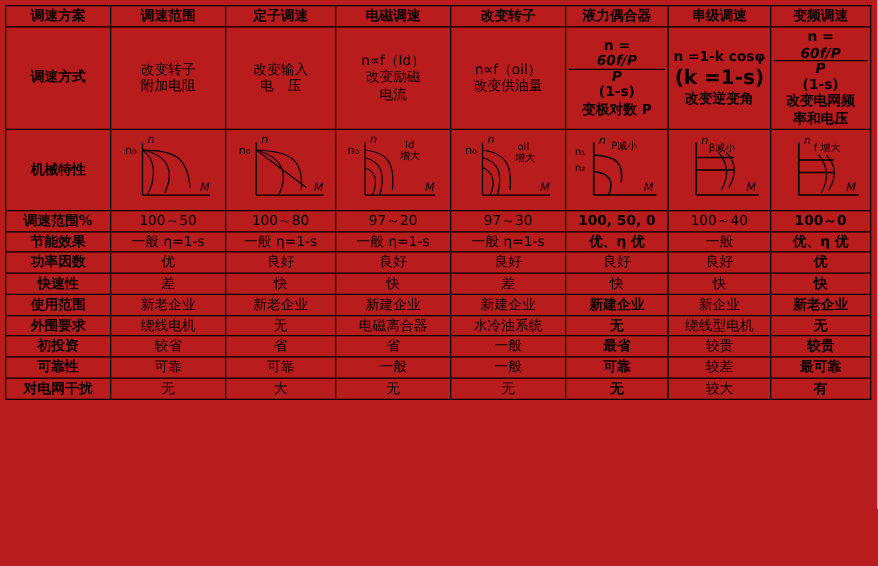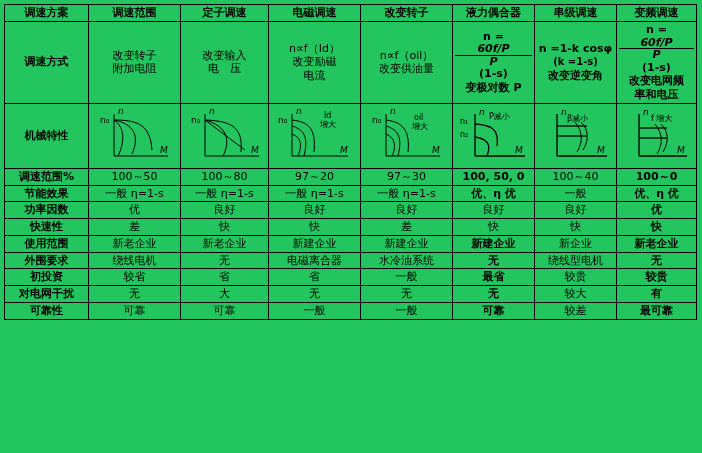--- a/index.html
+++ b/index.html
@@ -1,23 +1,23 @@
 <!DOCTYPE html>
 <html><head>
 <meta charset="utf-8">
 <style>
   html,body{margin:0;padding:0;background:#fff;}
   body{font-family:"DejaVu Sans","Liberation Sans",sans-serif;color:#000;}
-  #page{position:relative;width:702px;height:453px;background:#22c55e;overflow:hidden;}
+  #page{position:relative;width:702px;height:453px;background:#b91c1c;overflow:hidden;}
   table.main{border-collapse:collapse;table-layout:fixed;margin-left:4px;margin-top:4px;width:692px;}
   table.main td{border:1px solid #000;text-align:center;vertical-align:middle;font-size:11px;line-height:1.25;padding:1px 2px;}
   .hdr{font-weight:bold;font-size:11.5px;}
   .rowlabel{font-weight:bold;font-size:11.5px;}
   .bold{font-weight:bold;}
-  .small{font-size:10px;}
+  .small{font-size:16px;}
   .frac{display:inline-block;vertical-align:middle;text-align:center;line-height:1.05;}
   .frac .num{display:block;border-bottom:1px solid #000;padding:0 2px;font-style:italic;}
   .frac .den{display:block;padding:0 2px;font-style:italic;}
   .chartcell{height:62px;padding:0;}
   .two-line span{display:block;}
   svg{display:block;margin:0 auto;}
 </style>
 </head>
 <body>
 
@@ -263,36 +263,36 @@
       <td>省</td>
       <td>省</td>
       <td>一般</td>
       <td class="bold">最省</td>
       <td>较贵</td>
       <td class="bold">较贵</td>
     </tr>
 
 
     <tr>
+      <td class="rowlabel">可靠性</td>
+      <td>可靠</td>
+      <td>可靠</td>
+      <td>一般</td>
+      <td>一般</td>
+      <td class="bold">可靠</td>
+      <td>较差</td>
+      <td class="bold">最可靠</td>
+    </tr>
+
+    <tr>
       <td class="rowlabel">对电网干扰</td>
       <td>无</td>
       <td>大</td>
       <td>无</td>
       <td>无</td>
       <td class="bold">无</td>
       <td>较大</td>
       <td class="bold">有</td>
     </tr>
 
-    <tr>
-      <td class="rowlabel">可靠性</td>
-      <td>可靠</td>
-      <td>可靠</td>
-      <td>一般</td>
-      <td>一般</td>
-      <td class="bold">可靠</td>
-      <td>较差</td>
-      <td class="bold">最可靠</td>
-    </tr>
-
   </tbody>
     </table>
 </div>
 
 </body></html>

